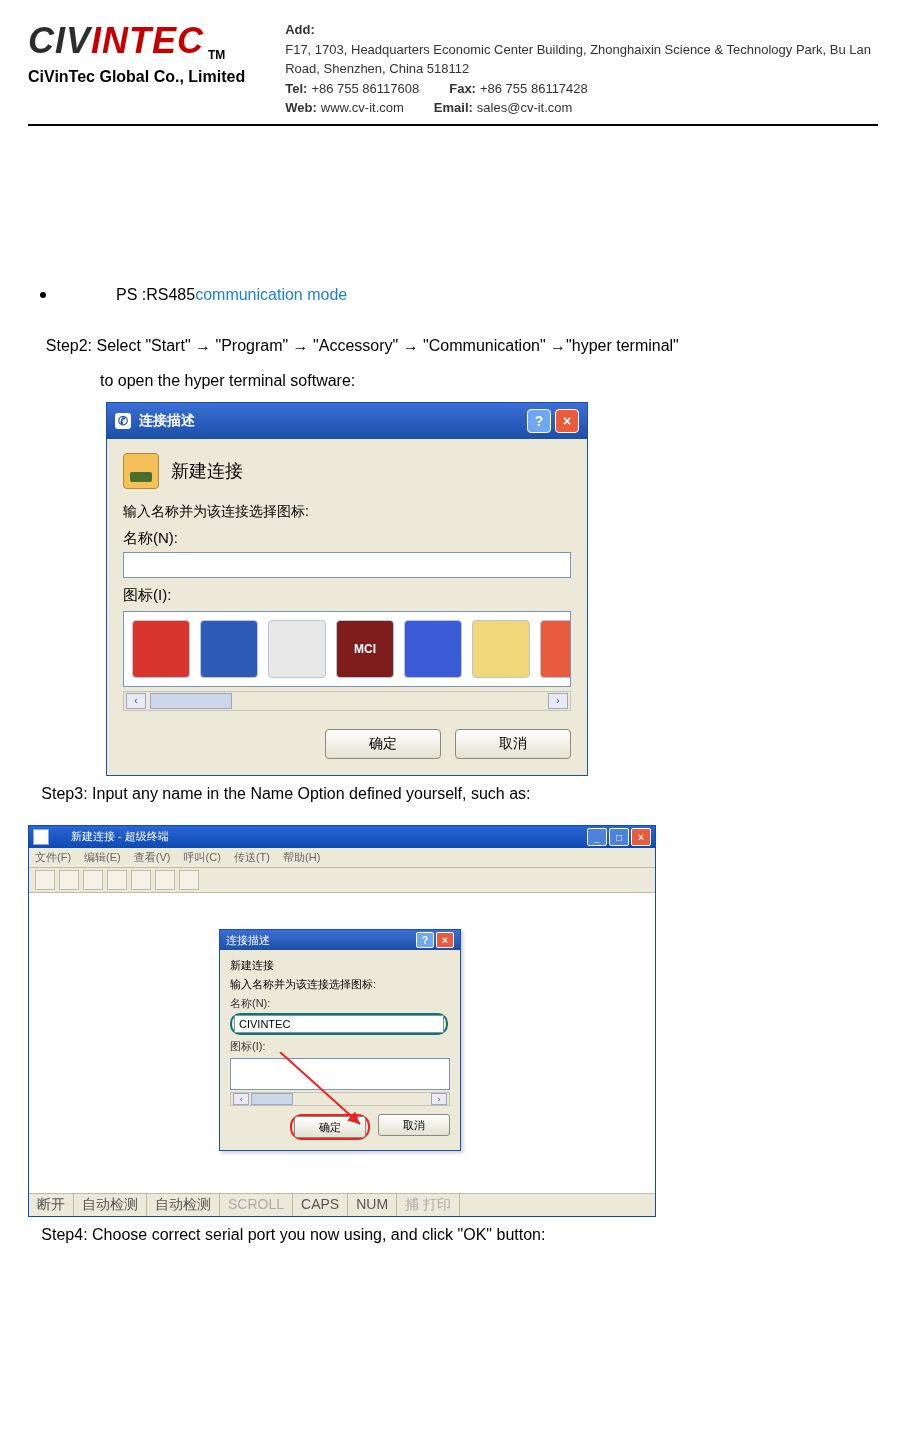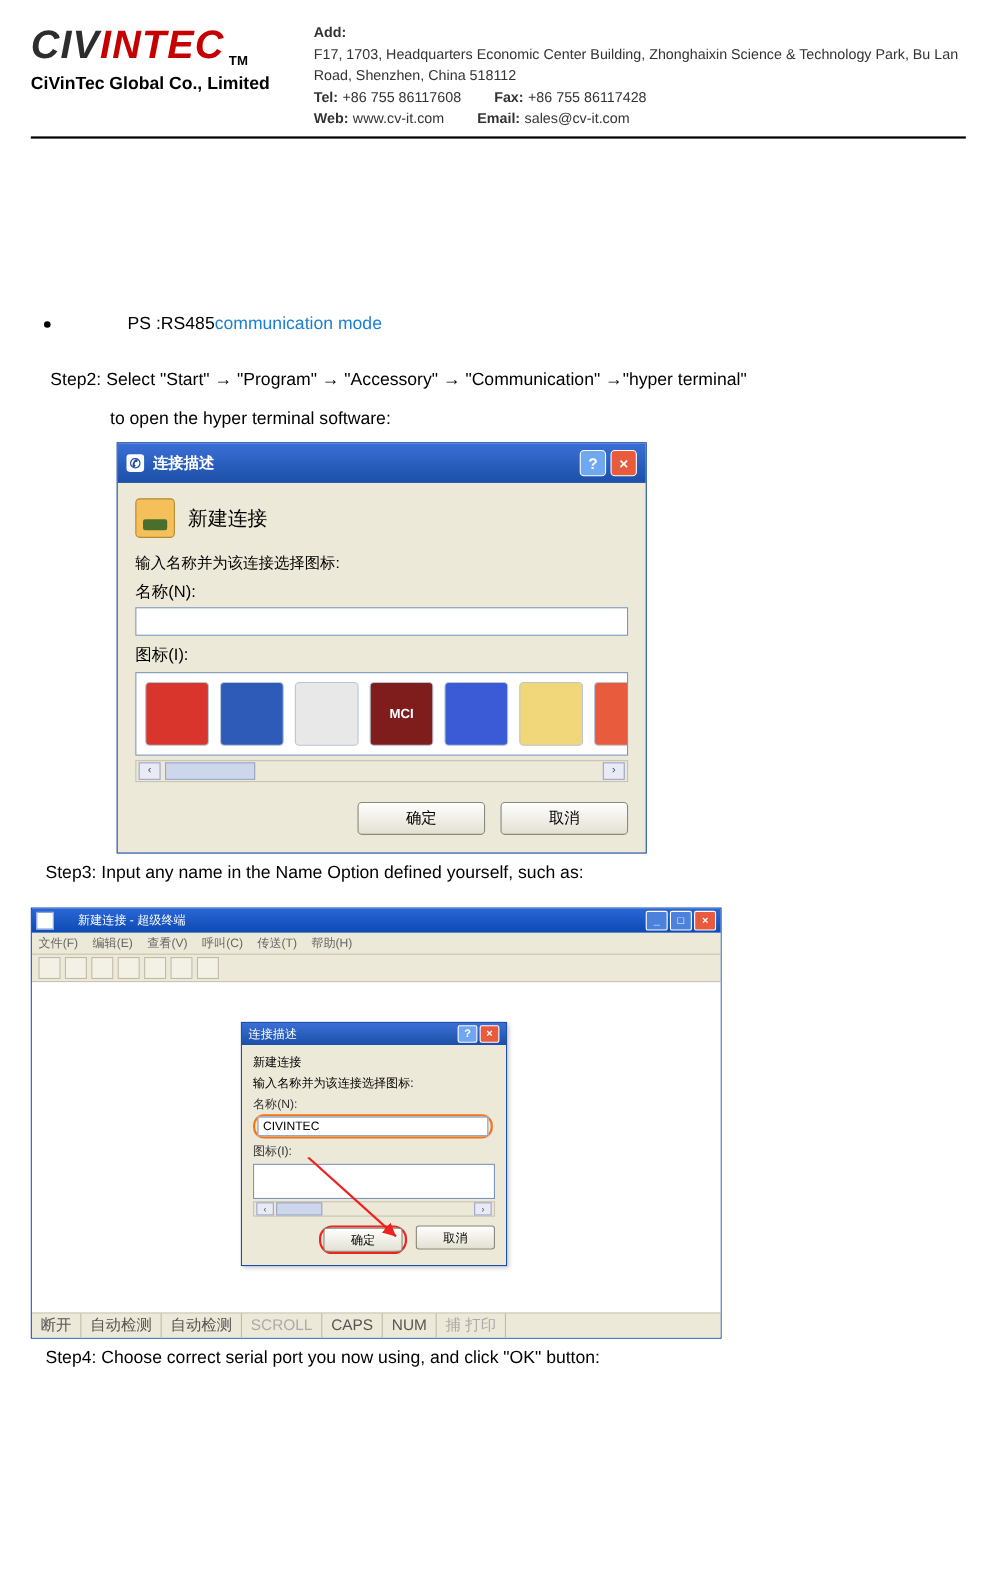--- a/index.html
+++ b/index.html
@@ -221,21 +221,21 @@
   }
   .d2-help{background:#6fa7f0;color:#fff;}
   .d2-close{background:#e85b3c;color:#fff;}
   .dlg2-body{padding:6px 10px 10px;}
   .dlg2 label{display:block;margin:4px 0 2px;color:#333;}
   .dlg2 .txt2{
     width:100%;box-sizing:border-box;height:18px;
     border:1px solid #7a96b8;background:#fff;padding:0 4px;font-size:11px;
   }
   .circle-name{
-    border:2px solid #f97316;border-radius:10px;padding:0 2px;display:inline-block;
+    border:2px solid #0f766e;border-radius:10px;padding:0 2px;display:inline-block;
   }
   .dlg2 .icon-row2{
     margin-top:4px;border:1px solid #7a96b8;background:#fff;
     height:30px;
   }
   .dlg2 .hscroll2{
     margin-top:2px;background:#ece9d8;border:1px solid #c7c2b2;
     height:12px;display:flex;align-items:center;justify-content:space-between;padding:0 2px;
   }
   .hs2-btn{

